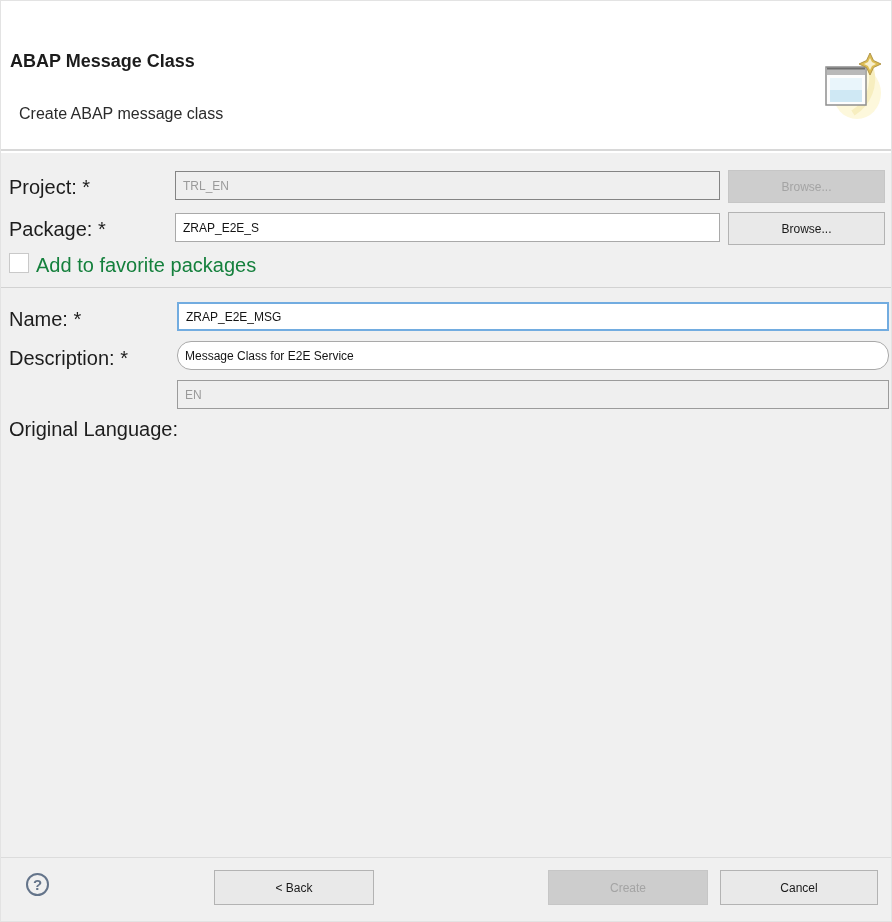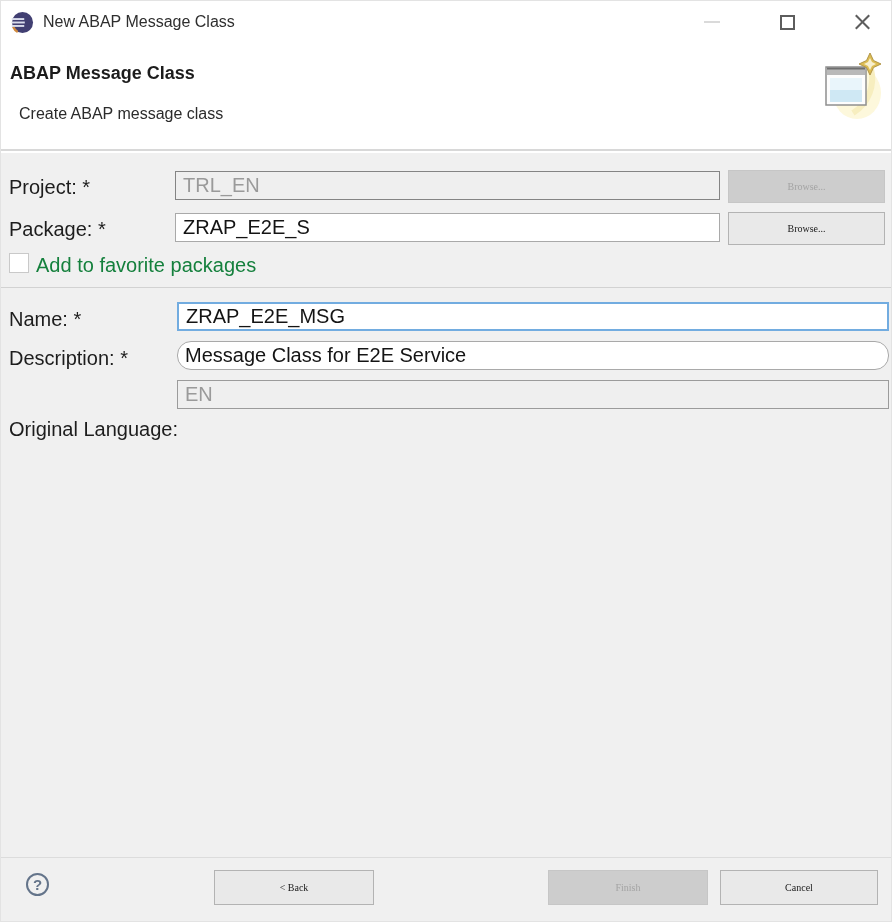--- a/index.html
+++ b/index.html
@@ -20,36 +20,36 @@
   .min-glyph { width:16px; height:2px; background:#dadada; }
   .max-glyph { width:15px; height:15px; border:2px solid #5d5d5d; background:#fff; }
   .close-glyph { position:relative; width:17px; height:17px; }
   .close-glyph::before, .close-glyph::after {
     content:""; position:absolute; left:-1px; top:7px; width:19px; height:2px; background:#5d5d5d;
   }
   .close-glyph::before { transform:rotate(45deg); }
   .close-glyph::after { transform:rotate(-45deg); }
   
   .header { position:absolute; left:0; top:46px; width:892px; height:104px; background:#ffffff; border-bottom:2px solid #d8d8d8; }
-  .header-title { position:absolute; left:9px; top:16px; font-size:18px; font-weight:bold; color:#1c1c1c; }
+  .header-title { position:absolute; left:9px; top:4px; font-size:18px; font-weight:bold; color:#1c1c1c; }
   .header-subtitle { position:absolute; left:18px; top:58px; font-size:16px; color:#2b2b2b; }
   .wizard-icon { position:absolute; left:818px; top:4px; width:64px; height:78px; }
   
   .body { position:absolute; left:0; top:152px; width:892px; height:704px; background:#f0f0f0; }
   .flabel { position:absolute; left:8px; font-size:20px; color:#1d1d1d; white-space:nowrap; }
   .flabel.dim { color:#15803d; }
   .field {
     position:absolute; height:29px; border:1px solid #a9a9a9; background:#ffffff;
-    font-family:"Liberation Sans", sans-serif; font-size:20px; color:#141414;
+    font-family:"Liberation Sans", sans-serif; font-size:12px; color:#141414;
     padding:12px 7px; outline:none;
   }
   .field.dim { background:#efefef; border-color:#848484; color:#9a9a9a; }
   .field.focused { border:2px solid #72ace0; }
   .btn {
-    position:absolute; font-family:Liberation Serif, serif; font-size:10px;
+    position:absolute; font-family:Liberation Sans, sans-serif; font-size:12px;
     background:#e9e9e9; border:1px solid #b3b3b3; color:#1a1a1a; cursor:pointer;
   }
   .btn.disabled { background:#cdcdcd; border-color:#c6c6c6; color:#a4a4a4; cursor:default; }
   .btn.default-btn { border:2px solid #4a90d6; box-shadow:inset 0 0 0 1px #a9cdec; background:#ececec; }
   .browse-1 { left:727px; top:17px; width:157px; height:33px; }
   .browse-2 { left:727px; top:59px; width:157px; height:33px; }
   .checkbox {
     position:absolute; left:8px; top:100px; width:20px; height:20px;
     background:#ffffff; border:1px solid #c9c9c9; cursor:default;
   }
@@ -65,39 +65,20 @@
   .b-back   { left:213px; width:160px; }
   .b-next   { left:376px; width:158px; }
   .b-finish { left:547px; width:160px; }
   .b-cancel { left:719px; width:158px; }
 </style>
 </head>
 <body>
 
 <div class="window">
 
-  <div class="titlebar">
-    <svg class="app-icon" viewBox="0 0 24 24">
-      <circle cx="12" cy="12" r="11" fill="#413f72"></circle>
-      <path d="M2.2 16.5 A11 11 0 0 0 7 21.8" stroke="#d08a3e" stroke-width="2.4" fill="none"></path>
-      <rect x="0.8" y="7.4" width="13" height="2" fill="#d9dcec"></rect>
-      <rect x="0.8" y="11" width="13.6" height="2" fill="#d9dcec"></rect>
-      <rect x="0.8" y="14.6" width="13" height="2" fill="#d9dcec"></rect>
-    </svg>
-    <span class="title-text">New ABAP Message Class</span>
-    <div class="win-btn btn-min">
-        <div class="min-glyph"></div>
-      </div>
-    <div class="win-btn btn-max">
-        <div class="max-glyph"></div>
-      </div>
-    <div class="win-btn btn-close">
-        <div class="close-glyph"></div>
-      </div>
-  </div>
 
   <div class="header">
     <div class="header-title">ABAP Message Class</div>
     <div class="header-subtitle">Create ABAP message class</div>
     <svg class="wizard-icon" viewBox="0 0 64 78">
       <ellipse cx="38" cy="42" rx="24" ry="26" fill="#fdf8dc"></ellipse>
       <path d="M52 18 C 56 34, 50 52, 34 62" stroke="#f6ecbb" stroke-width="6" fill="none" opacity="0.9"></path>
       <rect x="7" y="16" width="40" height="38" fill="#fdfdfd" stroke="#8f8f8f" stroke-width="1.5"></rect>
       <rect x="8" y="17" width="38" height="7" fill="#b9b9b9"></rect>
       <rect x="8" y="16.5" width="38" height="2" fill="#6f6f6f"></rect>
@@ -131,17 +112,17 @@
 
     <span class="flabel" style="top:233px;margin-top:32px;">Original Language:</span>
     <input class="field dim" style="left: 176px; top: 227px; width: 712px; border-color: rgb(155, 155, 155);" readonly="" value="EN">
   </div>
 
   <div class="footer">
     <div class="help-circle">
       <span>?</span>
     </div>
     <button class="btn f-btn b-back">&lt; Back</button>
-    <button class="btn f-btn b-finish disabled">Finish</button>
+    <button class="btn f-btn b-finish disabled">Create</button>
     <button class="btn f-btn b-cancel">Cancel</button>
   </div>
 
 </div>
 
 </body></html>

